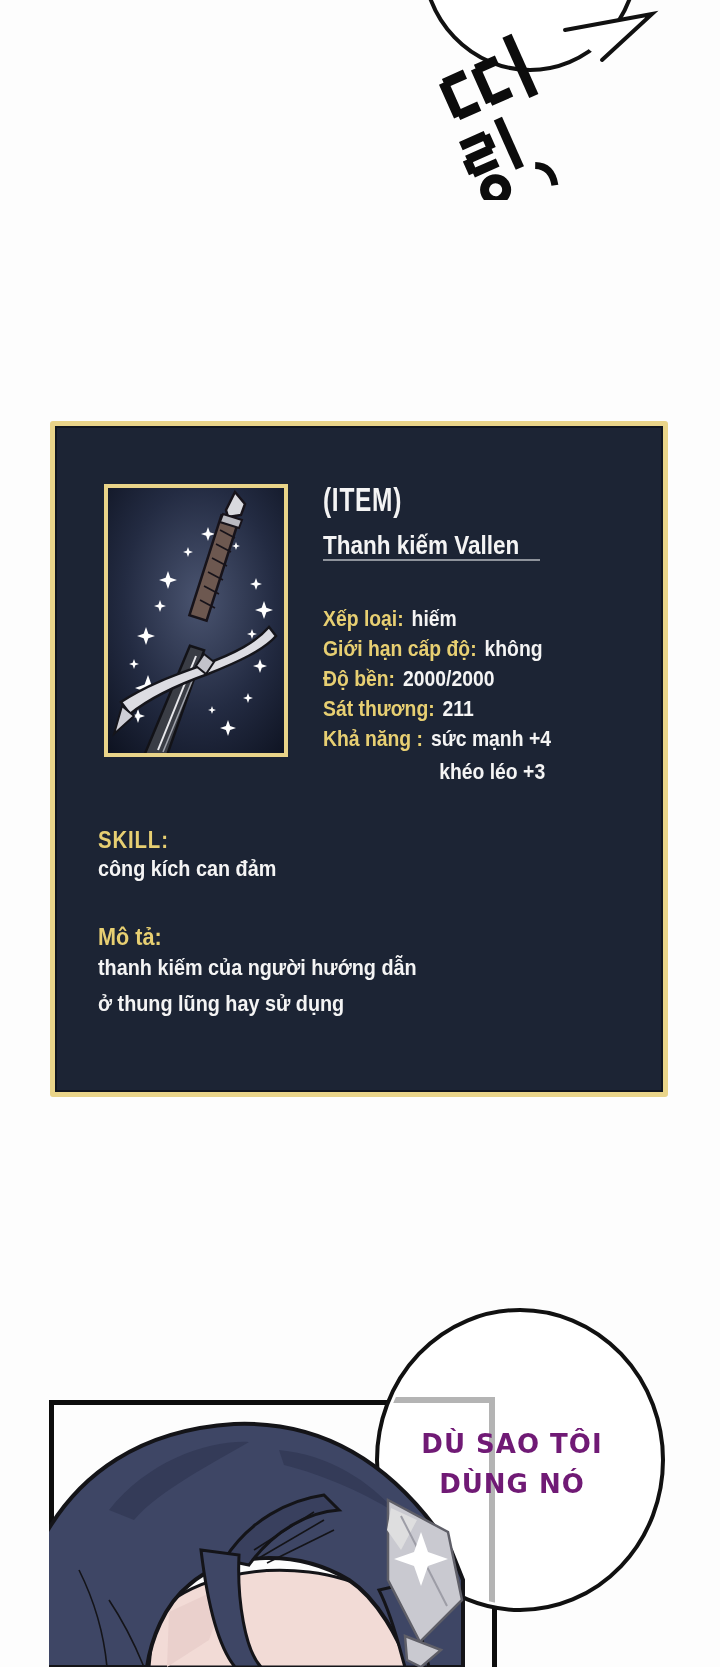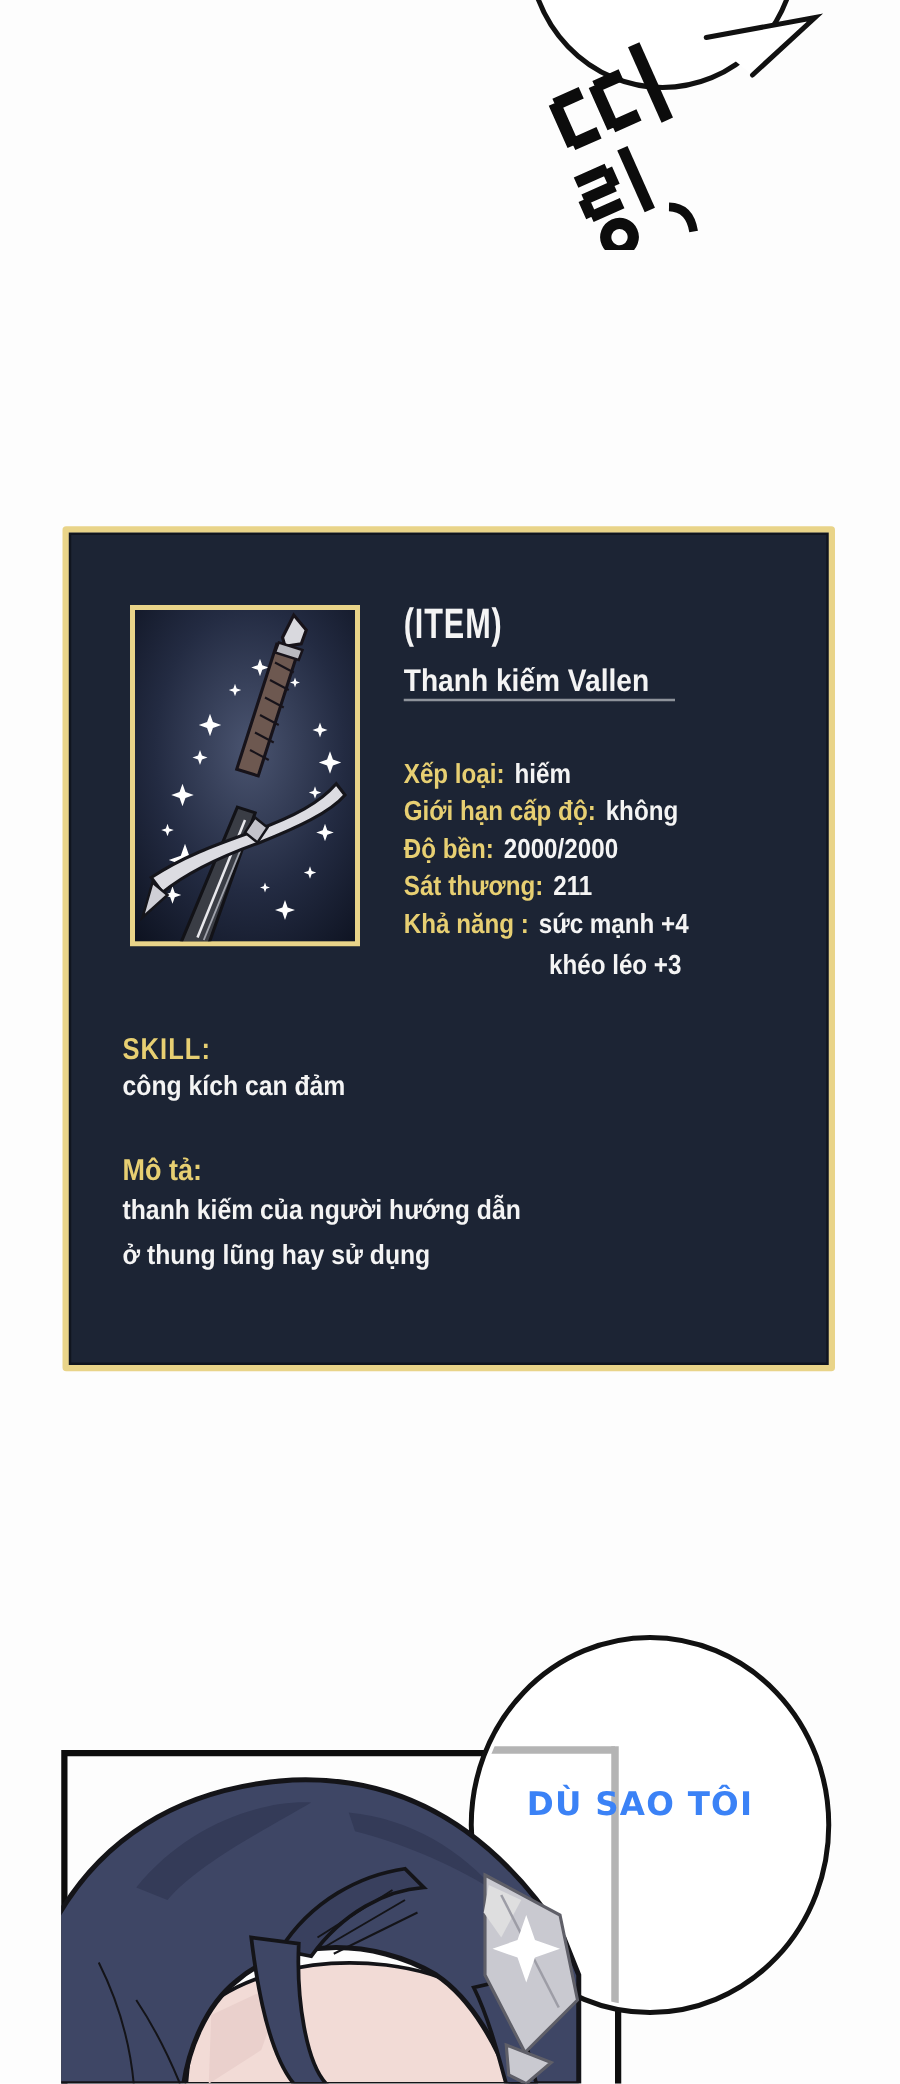--- a/index.html
+++ b/index.html
@@ -35,21 +35,21 @@
       transform:scaleX(.9);transform-origin:left top;}
   .desc-line2{position:absolute;left:43px;top:565px;color:#f4f4f4;font-size:22px;font-weight:bold;
       transform:scaleX(.9);transform-origin:left top;}
 
   
   .panel-border{left:49px;top:1400px;width:448px;height:300px;box-sizing:border-box;
       border:5px solid #0d0d0d;z-index:1;background:transparent;}
   .bottom-bubble{left:360px;top:1295px;z-index:2;}
   .character{left:49px;top:1400px;z-index:3;}
   .bubble-text{left:387px;top:1424px;width:250px;z-index:4;text-align:center;
-      font-family:"DejaVu Sans",sans-serif;font-weight:bold;color:#3b82f6;
+      font-family:"DejaVu Sans",sans-serif;font-weight:bold;color:#701a75;
       font-size:26px;line-height:40px;letter-spacing:1px;}
   
   .top-bubble{left:350px;top:0px;z-index:1;}
   .sfx{left:420px;top:25px;z-index:2;}
 </style>
 </head>
 <body>
 
 <div class="page">
 
@@ -208,15 +208,16 @@
       <polygon points="339,100 399,132 413,200 371,242 339,180" fill="#c9c9d0" stroke="#5f5f68" stroke-width="2.5"></polygon>
       <polygon points="342,108 368,120 352,150 338,130" fill="#dededf"></polygon>
       <line x1="352" y1="116" x2="398" y2="206" stroke="#9d9da6" stroke-width="2"></line>
       <polygon points="356,236 392,250 372,267 358,260" fill="#c9c9d0" stroke="#5f5f68" stroke-width="2.5"></polygon>
       <path d="M372,132 L379,152 L399,159 L379,166 L372,186 L365,166 L345,159 L365,152 Z" fill="#ffffff"></path>
     </g>
   </svg>
 
   <div class="abs bubble-text">
     <div>DÙ SAO TÔI</div>
+    <div>DÙNG NÓ</div>
   </div>
 
 </div>
 
 </body></html>

